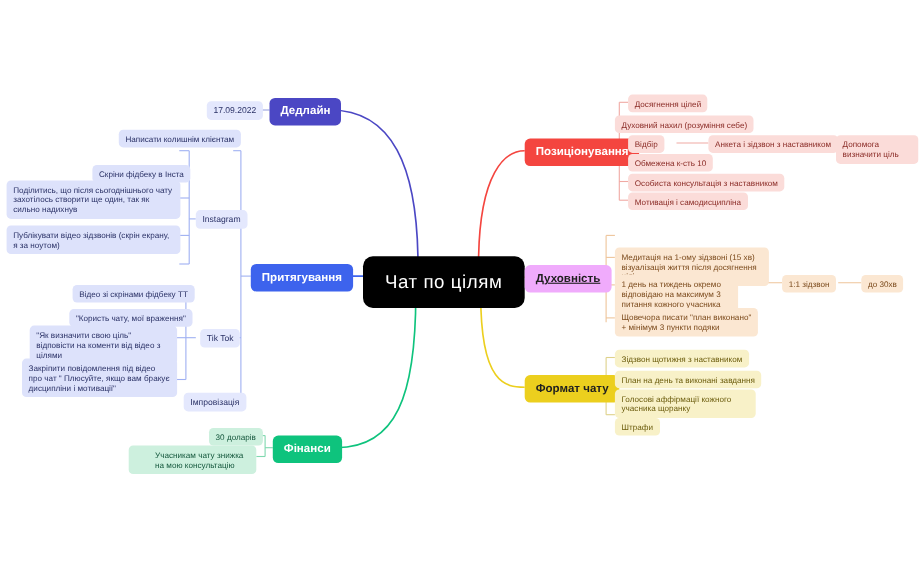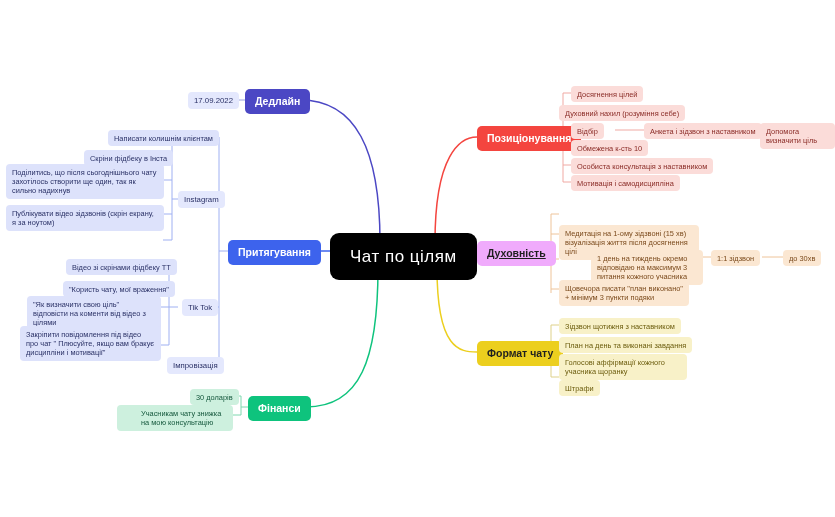--- a/index.html
+++ b/index.html
@@ -148,21 +148,21 @@
   <div class="node leaf f-blue2 mid" style="left:178px; top:191px;">
     <div class="box">Instagram</div>
   </div>
   <div class="node leaf f-blue2 mid" style="left:182px; top:299px;">
     <div class="box">Tik Tok</div>
   </div>
   <div class="node leaf f-blue2 mid" style="left:167px; top:357px;">
     <div class="box">Імпровізація</div>
   </div>
 
-  <div class="node leaf f-blue ta-right" style="left:108px; top:130px;justify-content:center;">
+  <div class="node leaf f-blue ta-right" style="left:108px; top:118px;justify-content:center;">
     <div class="box">Написати колишнім клієнтам</div>
   </div>
   <div class="node leaf f-blue ta-right" style="left:84px; top:150px;">
     <div class="box">Скріни фідбеку в Інста</div>
   </div>
   <div class="node leaf f-blue" style="left:6px; top:164px; width:158px;">
     <div class="box" style="width:100%;">Поділитись, що після сьогоднішнього чату захотілось створити ще один, так як сильно надихнув</div>
   </div>
   <div class="node leaf f-blue" style="left:6px; top:205px; width:158px;">
     <div class="box" style="width:100%;">Публікувати відео зідзвонів (скрін екрану, я за ноутом)</div>
@@ -218,21 +218,21 @@
   <div class="node leaf f-red" style="left:571px; top:175px;">
     <div class="box">Мотивація і самодисципліна</div>
   </div>
 
   <div class="node main m-spirit" style="left:477px; top:241px;">
     <div class="box">Духовність</div>
   </div>
   <div class="node leaf f-orange" style="left:559px; top:225px; width:140px;">
     <div class="box" style="width:100%;">Медитація на 1-ому зідзвоні (15 хв) візуалізація життя після досягнення цілі</div>
   </div>
-  <div class="node leaf f-orange" style="left:559px; top:250px; width:112px;margin-left:32px;">
+  <div class="node leaf f-orange" style="left:559px; top:250px; width:112px;">
     <div class="box" style="width:100%;">1 день на тиждень окремо відповідаю на максимум 3 питання кожного учасника</div>
   </div>
   <div class="node leaf f-orange" style="left:711px; top:250px;">
     <div class="box">1:1 зідзвон</div>
   </div>
   <div class="node leaf f-orange" style="left:783px; top:250px;">
     <div class="box">до 30хв</div>
   </div>
   <div class="node leaf f-orange" style="left:559px; top:280px; width:130px;">
     <div class="box" style="width:100%;">Щовечора писати "план виконано" + мінімум 3 пункти подяки</div>

